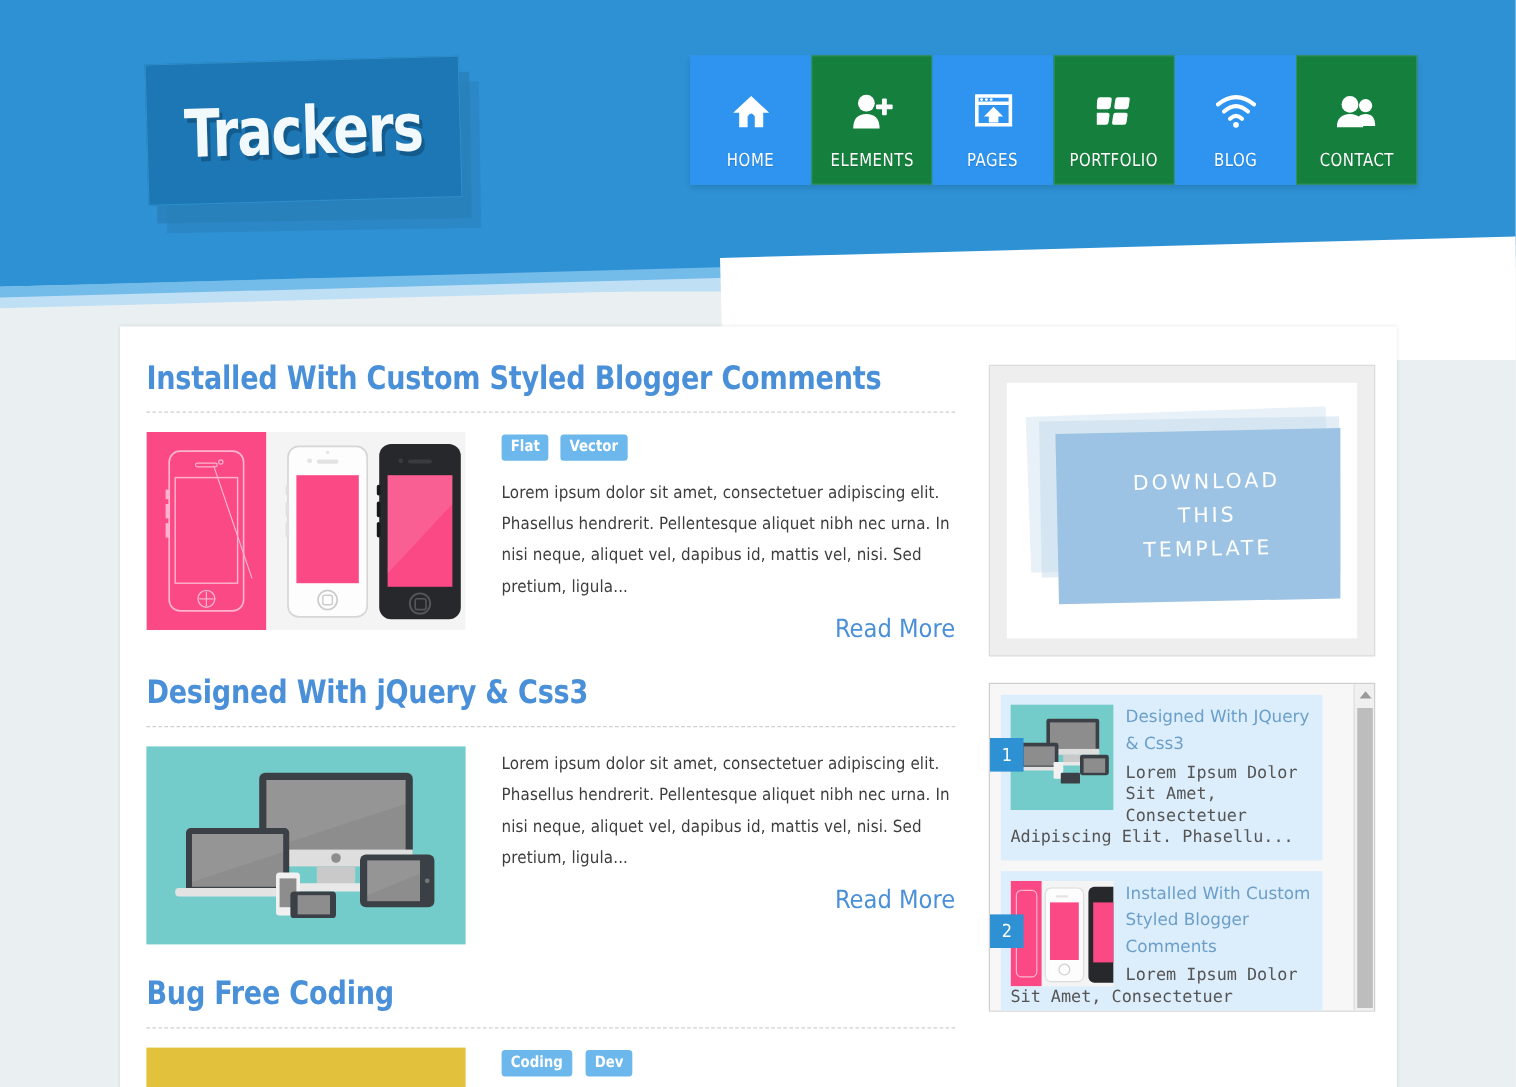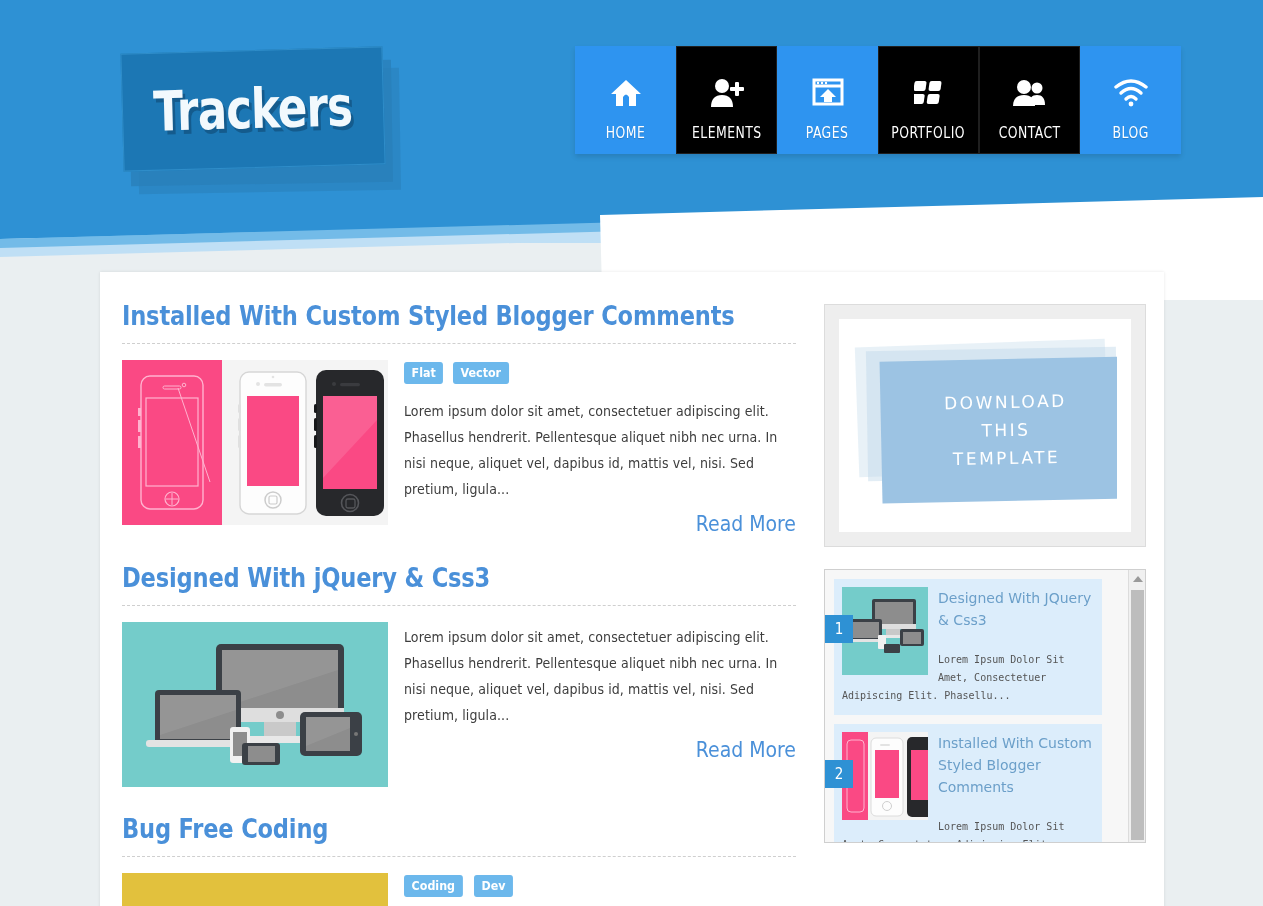--- a/index.html
+++ b/index.html
@@ -82,21 +82,21 @@
   }
   .nav-item {
     width: 101px; height: 108px;
     display: flex; flex-direction: column;
     align-items: center; justify-content: flex-start;
     padding-top: 26px;
     cursor: pointer;
     position: relative;
   }
   .nav-item.shade-a { background: #2e94f0; }
-  .nav-item.shade-b { background: #000000; box-shadow: inset 0 0 0 1px rgba(255,255,255,.12); }
+  .nav-item.shade-b { background: #15803d; box-shadow: inset 0 0 0 1px rgba(255,255,255,.12); }
   .nav-item .nav-icon { height: 42px; display:flex; align-items:center; justify-content:center; }
   .nav-item .nav-icon svg { fill: #ffffff; }
   .nav-label {
     font-family: "Liberation Sans Narrow", "DejaVu Sans Condensed", "Liberation Sans", sans-serif;
     color: #ffffff; font-size: 15px; letter-spacing: .5px;
     margin-top: 10px; transform: scaleX(.92);
     text-shadow: 0 1px 1px rgba(0,0,0,.18);
   }
 
   
@@ -122,21 +122,21 @@
     transform: scaleX(.93);
     transform-origin: left center;
     white-space: nowrap;
     cursor: pointer;
   }
   .post-sep {
     margin-top: 12px; margin-bottom: 16px;
     border-top: 1px dashed #cfcfcf;
     height: 0;
   }
-  .post-body { display: flex; gap: 16px; }
+  .post-body { display: flex; gap: 30px; }
   .thumb { width: 266px; height: 165px; flex: none; position: relative; overflow: hidden; }
   .post-right { flex: 1; padding-top: 2px; }
   .tags { display: flex; gap: 8px; margin-bottom: 14px; }
   .tag {
     background: #6cb8ec; color: #ffffff;
     font-family: "Liberation Sans Narrow", "DejaVu Sans Condensed", "Liberation Sans", sans-serif;
     font-size: 13px; font-weight: bold;
     padding: 3px 8px 4px 8px; border-radius: 3px;
     transform: scaleX(.95); transform-origin: left center;
     cursor: pointer;
@@ -210,21 +210,21 @@
     font-family: "Liberation Sans Narrow", "DejaVu Sans Condensed", "Liberation Sans", sans-serif;
     font-size: 15px; display: flex; align-items: center; justify-content: center;
     z-index: 3;
   }
   .pp-title {
     font-family: "DejaVu Sans", sans-serif;
     font-size: 14px; color: #6b9fc9; line-height: 22px;
   }
   .pp-snippet {
     font-family: "DejaVu Sans Mono", monospace;
-    font-size: 10px; color: #555; line-height: 18px; margin-top: 20px;
+    font-size: 14px; color: #555; line-height: 18px; margin-top: 4px;
   }
   .pp-scroll {
     position: absolute; right: 0; top: 0; width: 17px; height: 272px;
     background: #f0f0f0; border-left: 1px solid #dcdcdc;
   }
   .pp-arrow {
     width: 17px; height: 17px; background: #f0f0f0;
     display: flex; align-items: center; justify-content: center;
     cursor: pointer;
   }
@@ -303,42 +303,42 @@
       <svg width="30" height="28" viewBox="0 0 30 28">
         <rect x="1" y="2" width="12" height="10" rx="2" transform="skewX(-8)"></rect>
         <rect x="16" y="2" width="12" height="10" rx="2" transform="skewX(-8)"></rect>
         <rect x="1" y="15" width="12" height="10" rx="2" transform="skewX(-8)"></rect>
         <rect x="16" y="15" width="12" height="10" rx="2" transform="skewX(-8)"></rect>
       </svg>
     </span>
     <span class="nav-label">PORTFOLIO</span>
   </div>
 
+  <div class="nav-item shade-a">
+    <span class="nav-icon">
+      <svg width="34" height="28" viewBox="0 0 34 28">
+        <path d="M2 8 Q17 -4 32 8" fill="none" stroke="#fff" stroke-width="3.4" stroke-linecap="round"></path>
+        <path d="M7 14 Q17 5 27 14" fill="none" stroke="#fff" stroke-width="3.4" stroke-linecap="round"></path>
+        <path d="M12 20 Q17 15 22 20" fill="none" stroke="#fff" stroke-width="3.4" stroke-linecap="round"></path>
+        <circle cx="17" cy="25" r="2.4"></circle>
+      </svg>
+    </span>
+    <span class="nav-label">BLOG</span>
+  </div>
+
   <div class="nav-item shade-b">
     <span class="nav-icon">
       <svg width="34" height="28" viewBox="0 0 34 28">
         <circle cx="11" cy="8" r="7"></circle>
         <path d="M11 16 C4 16 0 20 0 27 L22 27 C22 20 18 16 11 16 Z"></path>
         <circle cx="24" cy="9" r="5.5"></circle>
         <path d="M24 16 C19 16 16 19 16 26 L32 26 C32 19 29 16 24 16 Z"></path>
       </svg>
     </span>
     <span class="nav-label">CONTACT</span>
-  </div>
-
-  <div class="nav-item shade-a">
-    <span class="nav-icon">
-      <svg width="34" height="28" viewBox="0 0 34 28">
-        <path d="M2 8 Q17 -4 32 8" fill="none" stroke="#fff" stroke-width="3.4" stroke-linecap="round"></path>
-        <path d="M7 14 Q17 5 27 14" fill="none" stroke="#fff" stroke-width="3.4" stroke-linecap="round"></path>
-        <path d="M12 20 Q17 15 22 20" fill="none" stroke="#fff" stroke-width="3.4" stroke-linecap="round"></path>
-        <circle cx="17" cy="25" r="2.4"></circle>
-      </svg>
-    </span>
-    <span class="nav-label">BLOG</span>
   </div>
 
 </nav>
 
 <div id="page">
 
   <div id="main-col">
 
     <article class="post">
       <h2 class="post-title">Installed With Custom Styled Blogger Comments</h2>

